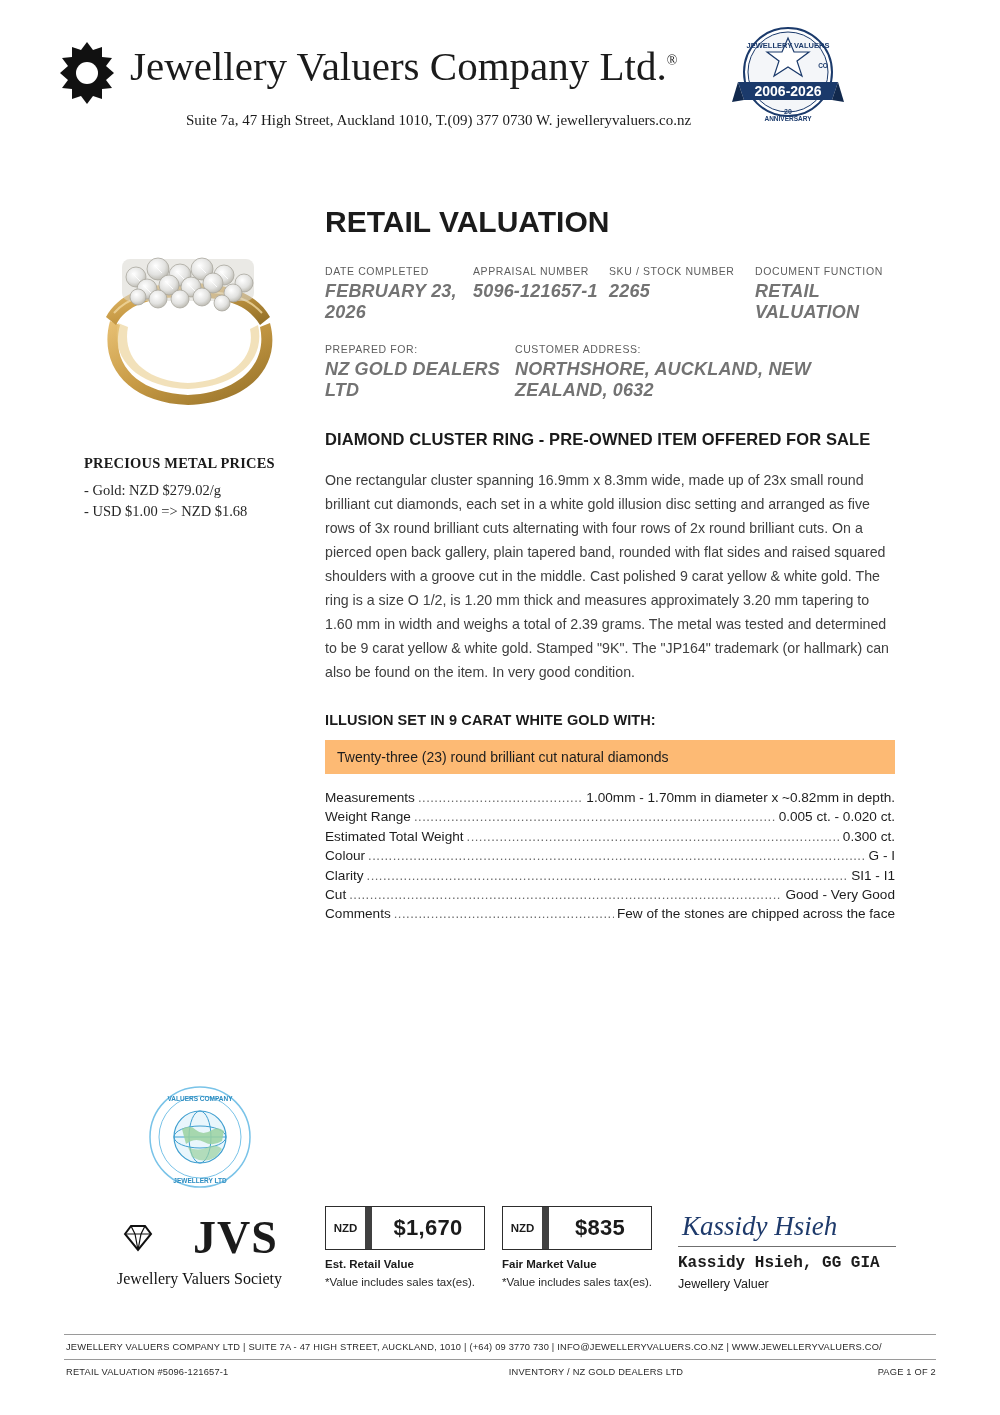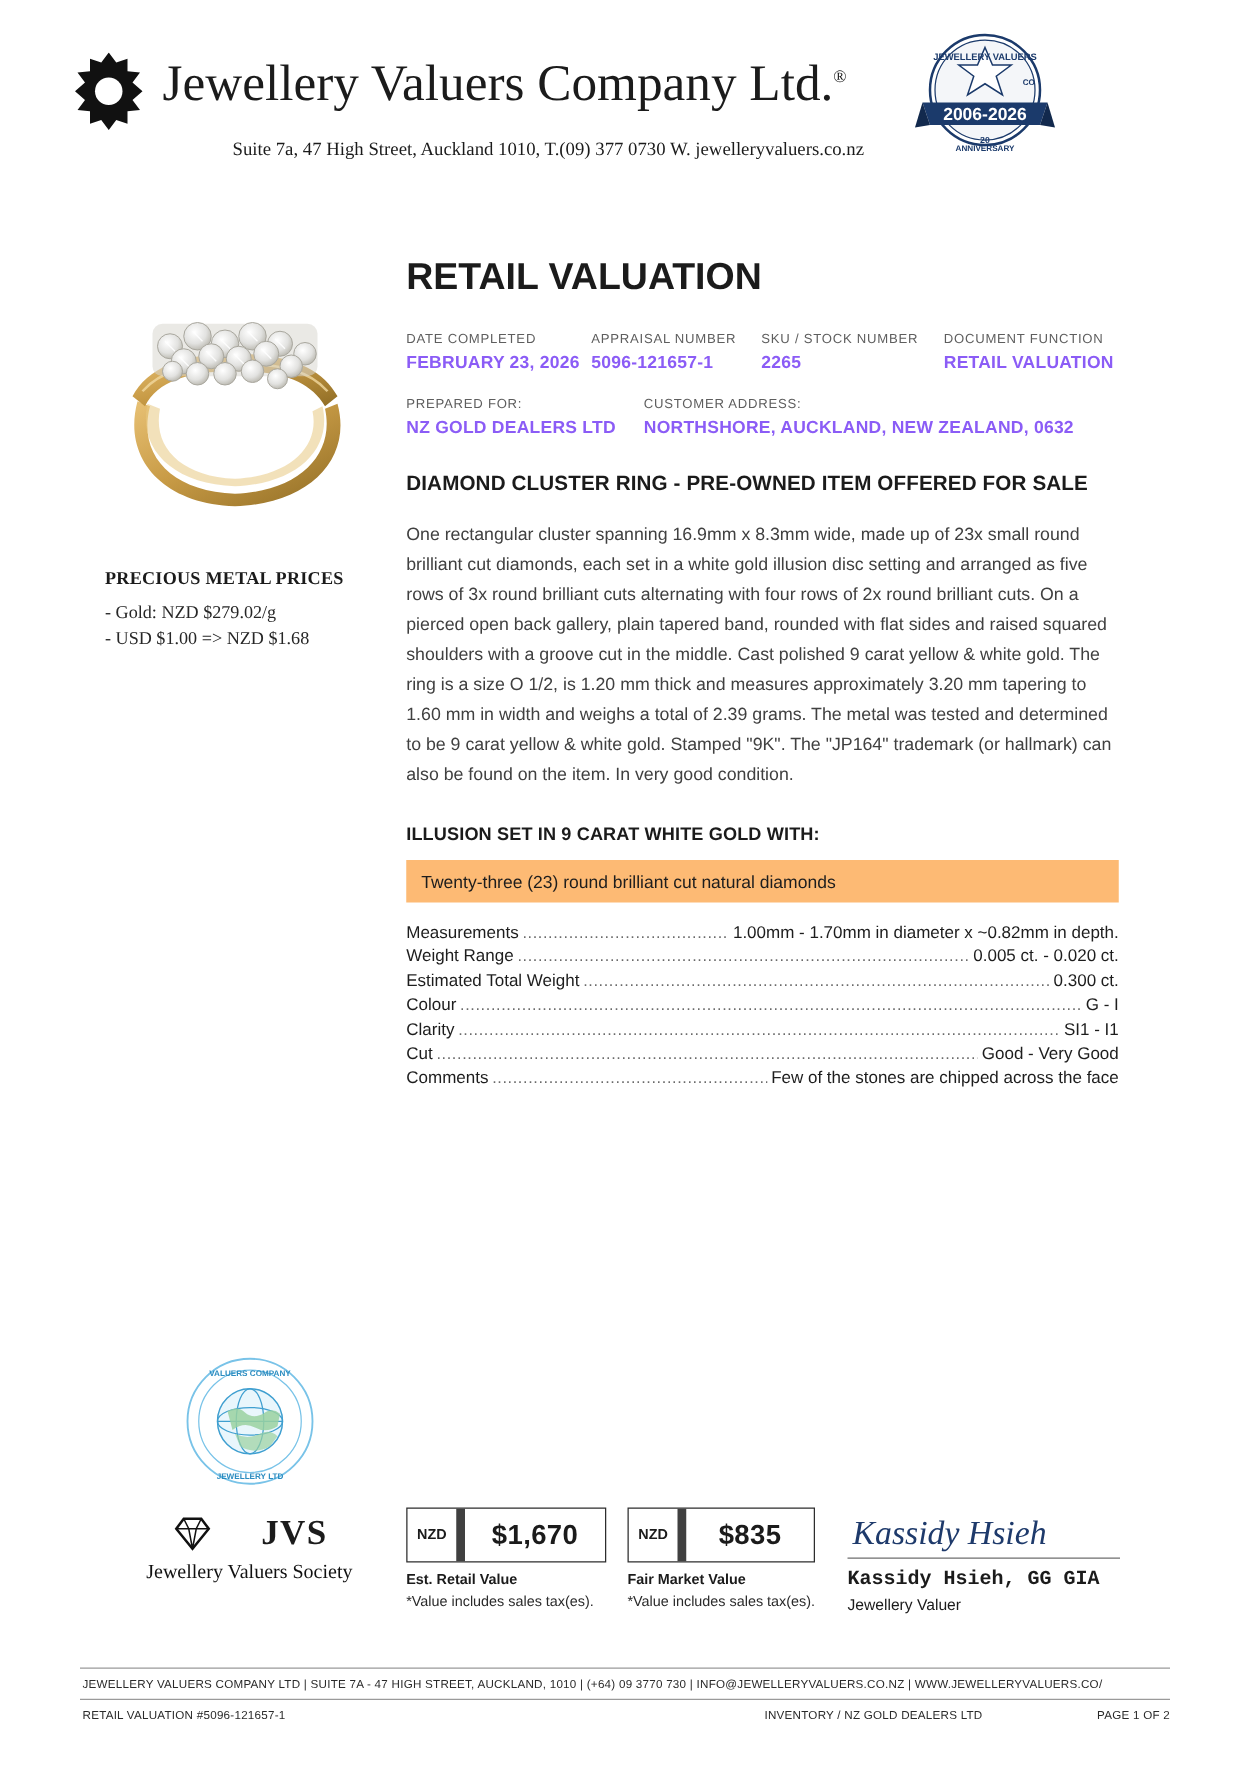--- a/index.html
+++ b/index.html
@@ -68,21 +68,21 @@
     font-weight: bold;
     letter-spacing: 0px;
   }
   .meta-row { display: flex; margin-bottom: 4px; }
   .meta-col { }
   .meta-label {
     font-size: 10.5px; letter-spacing: .6px; color: #5e5e5e; text-transform: uppercase;
     margin-bottom: 4px;
   }
   .meta-value {
-    font-size: 14px; font-weight: bold; letter-spacing: .2px; color: #8b5cf6;
+    font-size: 18px; font-weight: bold; letter-spacing: .2px; color: #737373; font-style: italic;
   }
   .meta-row-1 .c1 { width: 148px; }
   .meta-row-1 .c2 { width: 136px; }
   .meta-row-1 .c3 { width: 146px; }
   .meta-row-1 .c4 { width: 140px; }
   .meta-row-2 { margin-top: 20px; }
   .meta-row-2 .c1 { width: 190px; }
   .meta-row-2 .c2 { width: 380px; }
 
   h2.item-title {
@@ -125,21 +125,21 @@
   }
   .spec-line .v { flex: 0 0 auto; }
 
   
   .jvs-block { position: absolute; left: 92px; top: 1085px; width: 215px; text-align: center; }
   .jvs-seal { width: 104px; height: 104px; margin: 0 auto; }
   .jvs-logo-row {
     margin-top: 22px; display: flex; align-items: center; justify-content: center; gap: 4px;
   }
   .jvs-letters {
-    font-family: "Liberation Serif", serif; font-size: 28px; font-weight: bold; letter-spacing: 1px; margin-left: 34px;
+    font-family: "Liberation Serif", serif; font-size: 46px; font-weight: bold; letter-spacing: 1px; margin-left: 34px;
   }
   .jvs-caption {
     font-family: "Liberation Serif", serif; font-size: 16px; margin-top: 6px; color: #111;
   }
 
   
   .values { position: absolute; left: 325px; top: 1206px; width: 580px; }
   .value-box {
     position: absolute; display: flex; align-items: stretch;
     border: 1px solid #2d2d2d; height: 44px;
@@ -181,21 +181,21 @@
   .footer .rule { border-top: 1px solid #9a9a9a; }
   .footer-line1 {
     font-size: 9.3px; letter-spacing: .2px; color: #2a2a2a;
     padding: 7px 0 7px 2px;
   }
   .footer-line2 {
     display: flex; font-size: 9.3px; letter-spacing: .2px; color: #2a2a2a;
     padding: 7px 0 0 2px;
   }
   .footer-line2 .f-left { width: 340px; }
-  .footer-line2 .f-mid { flex: 1; text-align: right; }
+  .footer-line2 .f-mid { flex: 1; text-align: center; }
   .footer-line2 .f-right { width: 150px; text-align: right; }
 </style>
 </head>
 <body>
 
 <div class="header">
 
   <div class="logo-mark">
     <svg viewBox="0 0 62 62" width="62" height="62" aria-hidden="true">
       <g fill="#111111">

